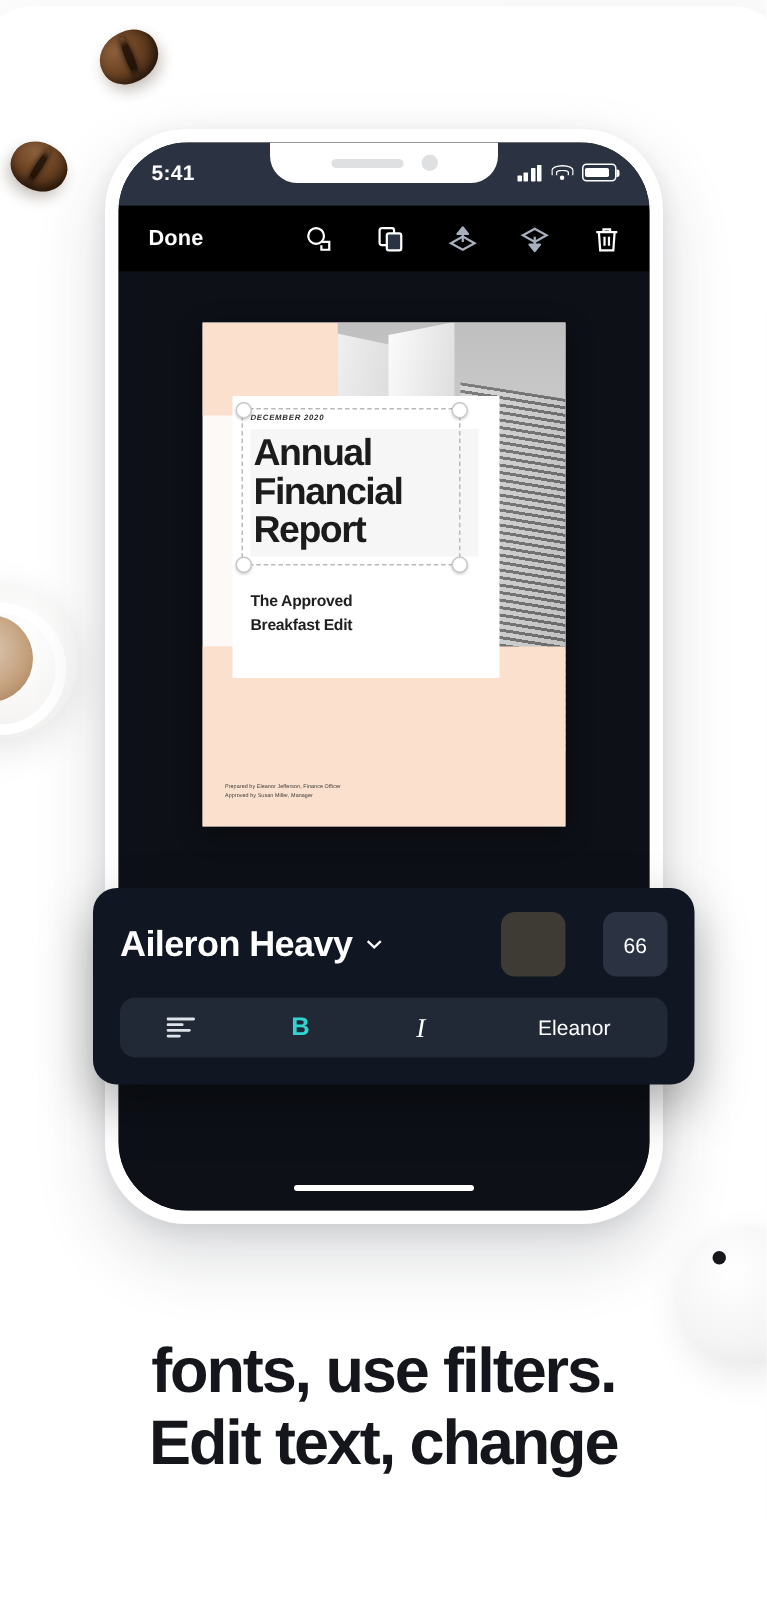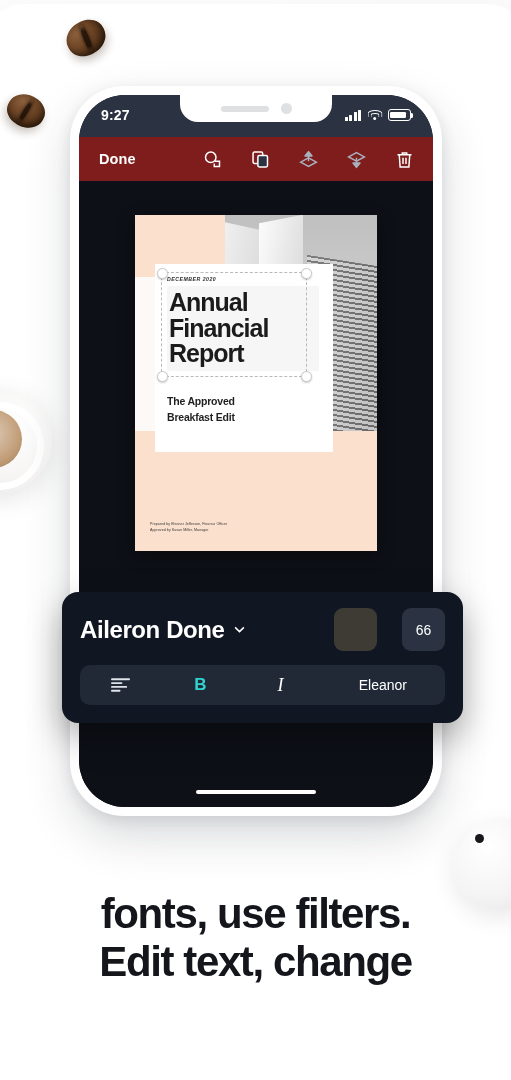--- a/index.html
+++ b/index.html
@@ -146,21 +146,21 @@
   }
   .batt::after{
     content:""; position:absolute; right:-3.4px; top:3px;
     width:2px; height:5px; background:#fff; border-radius:0 1.5px 1.5px 0;
   }
   .batt i{ display:block; height:100%; width:86%; background:#fff; border-radius:1.2px; }
 
   
   .app-toolbar{
     height:44px;
-    background:#7f1d1d;
+    background:#000000;
     display:flex; align-items:center;
     padding:0 18px 0 20px;
     gap:16px;
   }
   .done-btn{
     color:#fff; font-size:14.5px; font-weight:bold; letter-spacing:.1px;
     cursor:pointer;
   }
   .tb-icons{
     margin-left:auto;
@@ -361,21 +361,21 @@
 <div class="pod-right"></div>
 
 <div class="phone">
   <div class="phone-screen">
 
     <div class="status-bar">
       <div class="notch">
         <div class="notch-speaker"></div>
         <div class="notch-cam"></div>
       </div>
-      <div class="status-time">9:27</div>
+      <div class="status-time">5:41</div>
       <div class="status-right">
         <div class="sig">
             <i></i>
             <i></i>
             <i></i>
             <i></i>
           </div>
         <div class="wifi">
             <span></span>
             <span></span>
@@ -461,21 +461,21 @@
 
       <div class="home-ind"></div>
     </div>
 
   </div>
 </div>
 
 <div class="font-panel">
   <div class="fp-row1">
     <div class="fp-fontname">
-      <span class="nm">Aileron Done</span>
+      <span class="nm">Aileron Heavy</span>
       <svg class="chev" viewBox="0 0 12 8" fill="none" stroke="#ffffff" stroke-width="1.7">
         <path d="M1 1.6 L6 6.4 L11 1.6"></path>
       </svg>
     </div>
     <div class="fp-swatch"></div>
     <div class="fp-size">66</div>
   </div>
 
   <div class="fp-row2">
     <div class="fp-btn">

